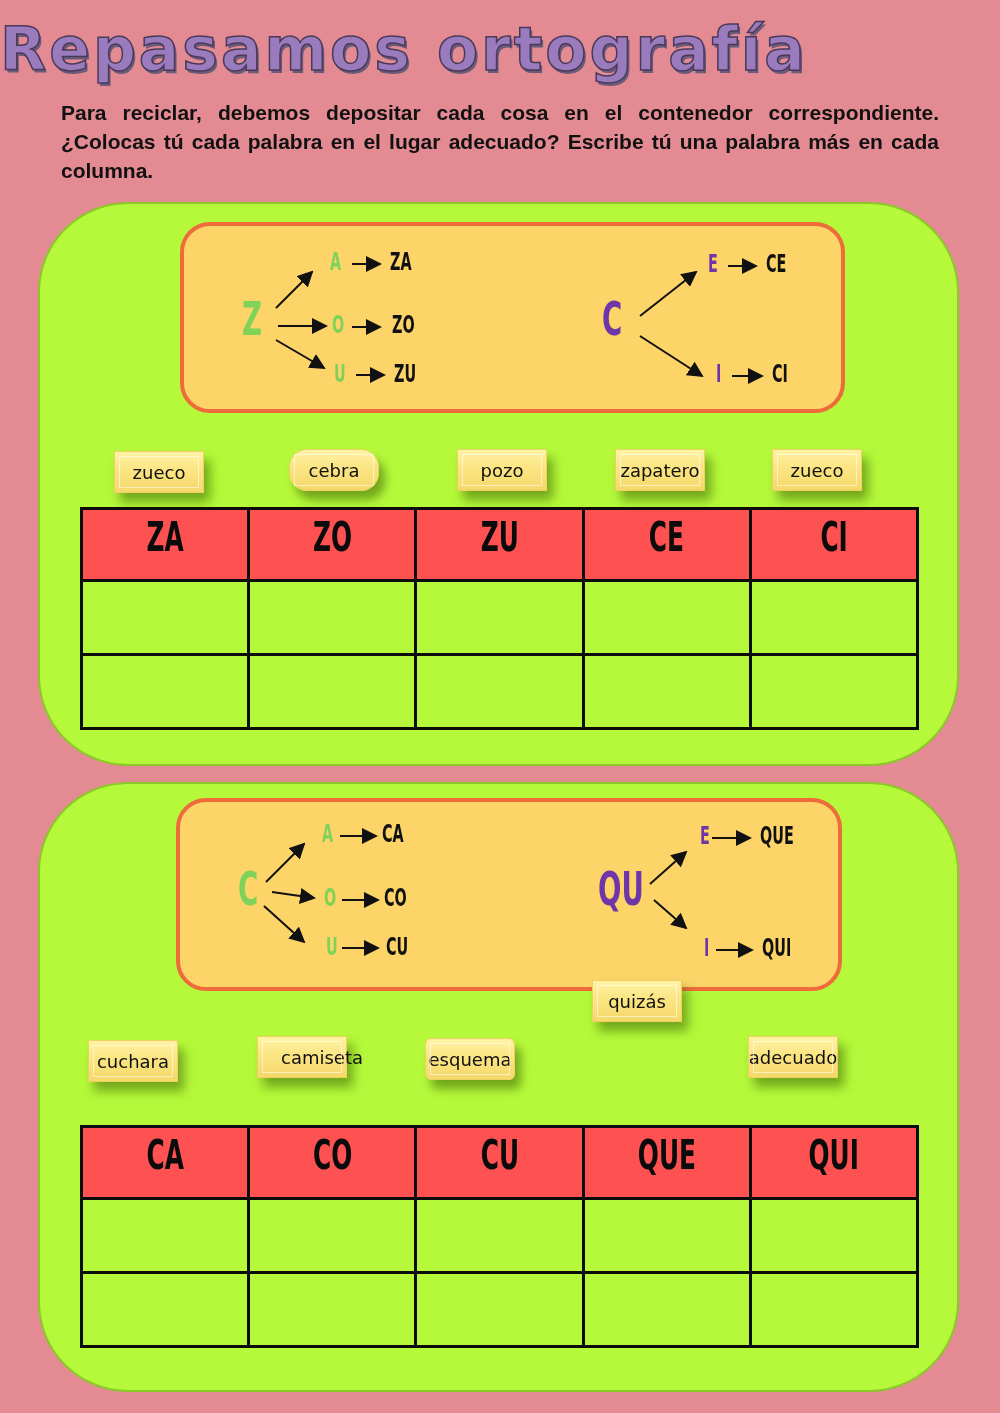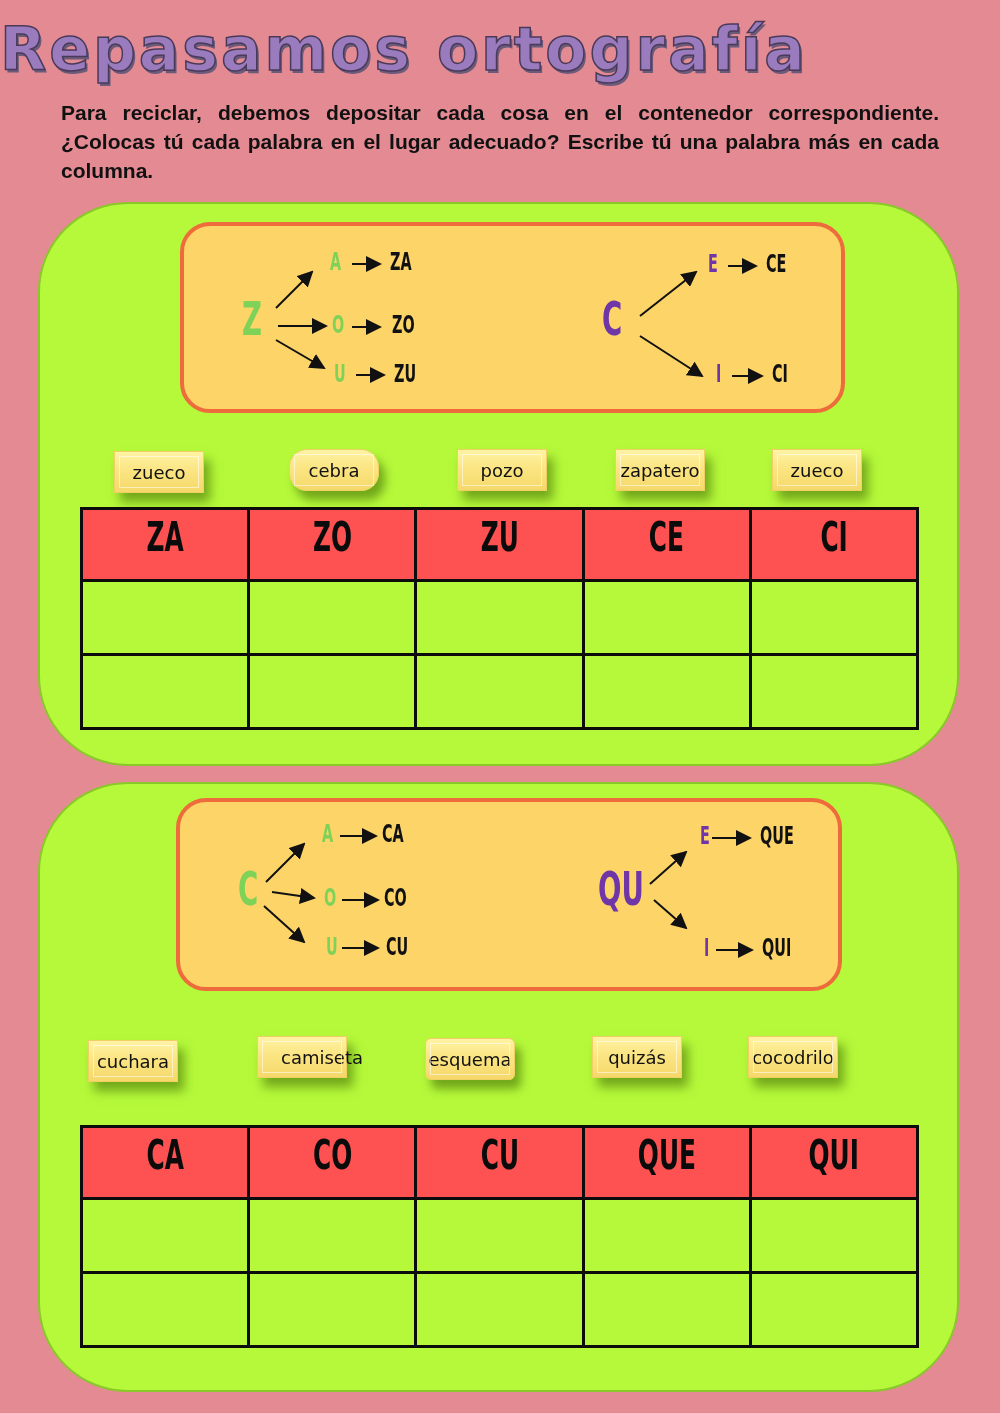--- a/index.html
+++ b/index.html
@@ -212,22 +212,22 @@
   <span class="glyph big purple" style="left:418px; top:60px;">QU</span>
   <span class="glyph mid purple" style="left:520px; top:20px;">E</span>
   <span class="glyph res" style="left:580px; top:20px;">QUE</span>
   <span class="glyph mid purple" style="left:524px; top:132px;">I</span>
   <span class="glyph res" style="left:582px; top:132px;">QUI</span>
 </div>
 
 <div class="chip" style="left:88px; top:1040px;text-align:right;">cuchara</div>
 <div class="chip" style="left:257px; top:1036px;padding-left:40px;">camiseta</div>
 <div class="chip" style="left:425px; top:1038px;border-radius:6px;">esquema</div>
-<div class="chip" style="left:592px; top:1036px;">quizás</div>
-<div class="chip" style="left:748px; top:1036px;">cocodrilo</div>
+<div class="chip" style="left:592px; top:980px;">quizás</div>
+<div class="chip" style="left:748px; top:1036px;">adecuado</div>
 
 <table class="grid" style="left:80px; top:1125px; width:839px;">
   <tbody>
       <tr>
     <th><span>CA</span></th>
     <th><span>CO</span></th>
     <th><span>CU</span></th>
     <th><span>QUE</span></th>
     <th><span>QUI</span></th>
   </tr>

